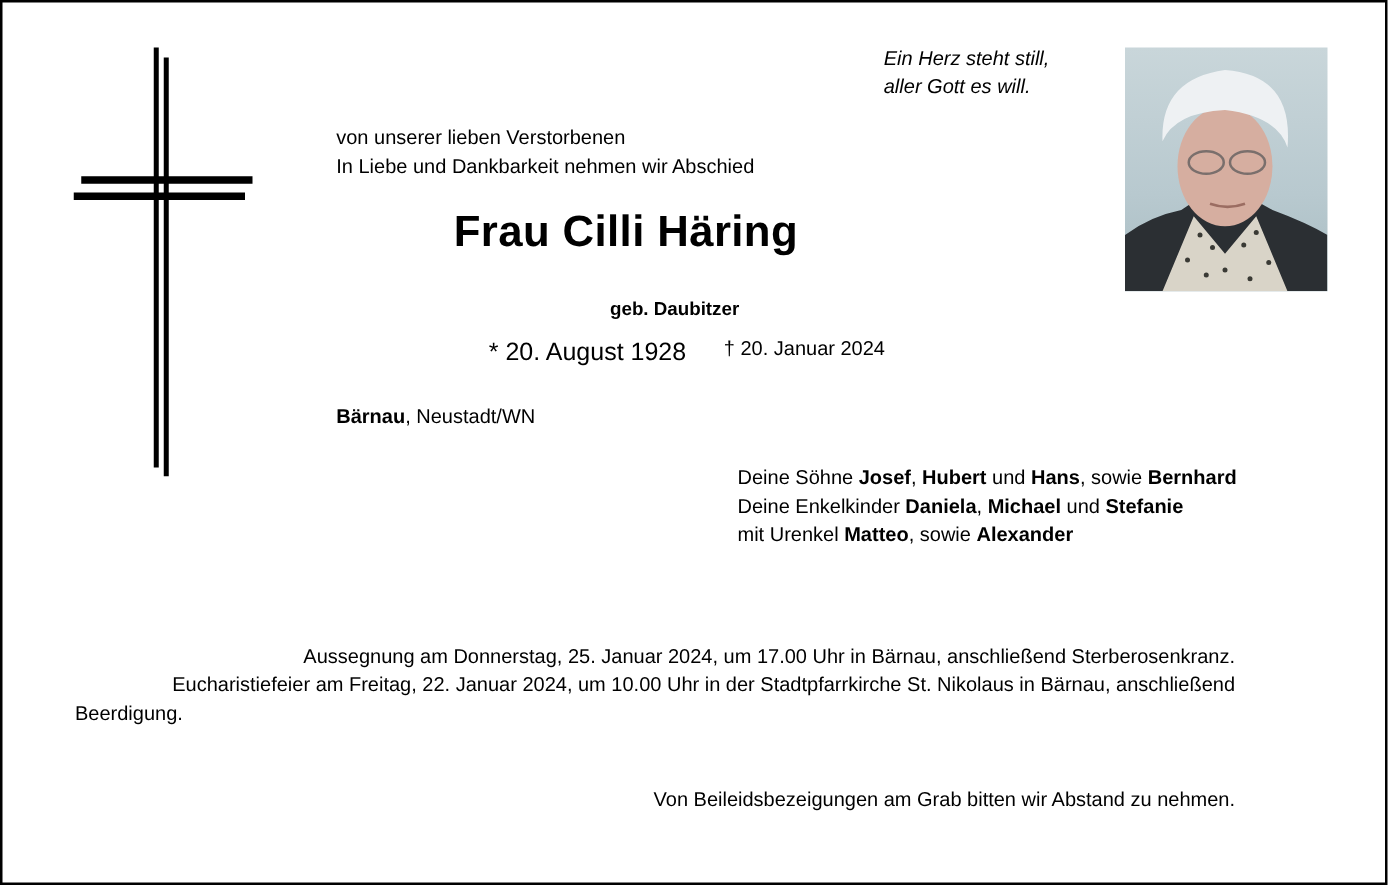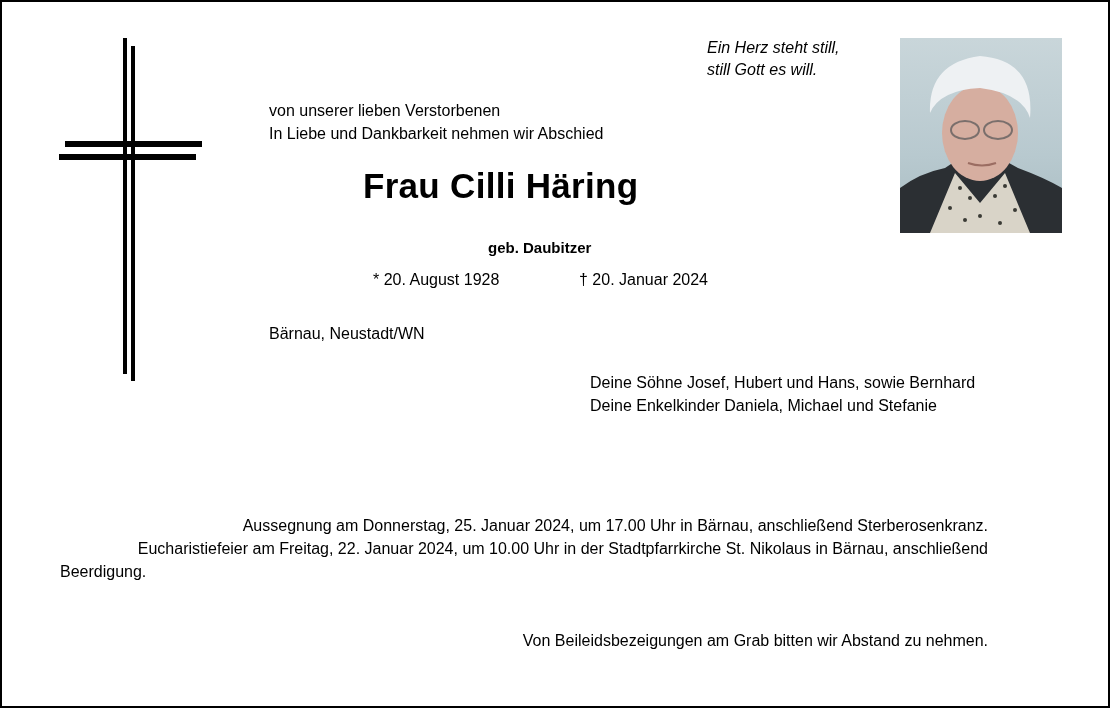--- a/index.html
+++ b/index.html
@@ -12,45 +12,45 @@
     .motto { position: absolute; left: 707px; top: 37px; font-size: 16px; font-style: italic;
       line-height: 22px; }
     .photo { position: absolute; left: 900px; top: 38px; width: 162px; height: 195px;
       background: linear-gradient(180deg, #c9d6da 0%, #b8c9cf 60%, #a8bcc2 100%); overflow: hidden; }
     .intro { position: absolute; left: 269px; top: 99px; font-size: 16px; line-height: 23px; }
     .name { position: absolute; left: 363px; top: 166px; font-size: 35px; font-weight: bold;
       letter-spacing: 0.3px; white-space: nowrap; }
     .maiden { position: absolute; left: 0; width: 1110px; top: 239px; text-align: center;
       font-size: 15px; font-weight: bold; padding-left: 0; }
     .maiden span { position: absolute; left: 488px; }
-    .born { position: absolute; left: 373px; top: 271px; font-size: 16px; }
+    .born { position: absolute; left: 391px; top: 271px; font-size: 20px; }
     .died { position: absolute; left: 579px; top: 271px; font-size: 16px; }
     .place { position: absolute; left: 269px; top: 325px; font-size: 16px; }
     .family { position: absolute; left: 590px; top: 371px; font-size: 16px; line-height: 23px; white-space: nowrap; }
     .bottom { position: absolute; left: 60px; top: 514px; width: 928px; font-size: 16px; line-height: 23px; }
     .bottom p { margin: 0; text-align: right; }
     .justify { text-align: justify; text-align-last: left; }
     .gap { height: 23px; }
-    b { font-weight: normal; }
+    b { font-weight: bold; }
   </style>
 </head>
 <body>
 
 <div class="frame"></div>
 
 <div class="cross">
   <div class="bar" style="left:65px; top:0; width:4px; height:336px;"></div>
   <div class="bar" style="left:73px; top:8px; width:4px; height:335px;"></div>
   <div class="bar" style="left:7px; top:103px; width:137px; height:6px;"></div>
   <div class="bar" style="left:1px; top:116px; width:137px; height:6px;"></div>
 </div>
 
 <div class="motto">
   <div>Ein Herz steht still,</div>
-  <div>still Gott es will.</div>
+  <div>aller Gott es will.</div>
 </div>
 
 <div class="photo">
   <svg width="162" height="195" viewBox="0 0 162 195">
     <path d="M0 195 L0 150 Q20 135 45 130 L60 120 L100 120 L118 130 Q145 140 162 150 L162 195 Z" fill="#2b2f33"></path>
     <path d="M30 195 L55 135 L80 165 L105 135 L130 195 Z" fill="#d9d4c8"></path>
     <g fill="#3a3a35">
       <circle cx="60" cy="150" r="2"></circle>
         <circle cx="70" cy="160" r="2"></circle>
         <circle cx="95" cy="158" r="2"></circle>
@@ -83,20 +83,21 @@
 <div class="born">* 20. August 1928</div>
 <div class="died">† 20. Januar 2024</div>
 
 <div class="place">
   <b>Bärnau</b><span>, Neustadt/WN</span>
 </div>
 
 <div class="family">
   <div><span>Deine Söhne </span><b>Josef</b><span>, </span><b>Hubert</b><span> und </span><b>Hans</b><span>, sowie </span><b>Bernhard</b></div>
   <div><span>Deine Enkelkinder </span><b>Daniela</b><span>, </span><b>Michael</b><span> und </span><b>Stefanie</b></div>
+  <div><span>mit Urenkel </span><b>Matteo</b><span>, sowie </span><b>Alexander</b></div>
 </div>
 
 <div class="bottom">
   <p>Aussegnung am Donnerstag, 25. Januar 2024, um 17.00 Uhr in Bärnau, anschließend Sterberosenkranz.</p>
   <p class="justify">Eucharistiefeier am Freitag, 22. Januar 2024, um 10.00 Uhr in der Stadtpfarrkirche St. Nikolaus in Bärnau, anschließend Beerdigung.</p>
   <div class="gap"></div>
   <div class="gap"></div>
   <p>Von Beileidsbezeigungen am Grab bitten wir Abstand zu nehmen.</p>
 </div>
 

